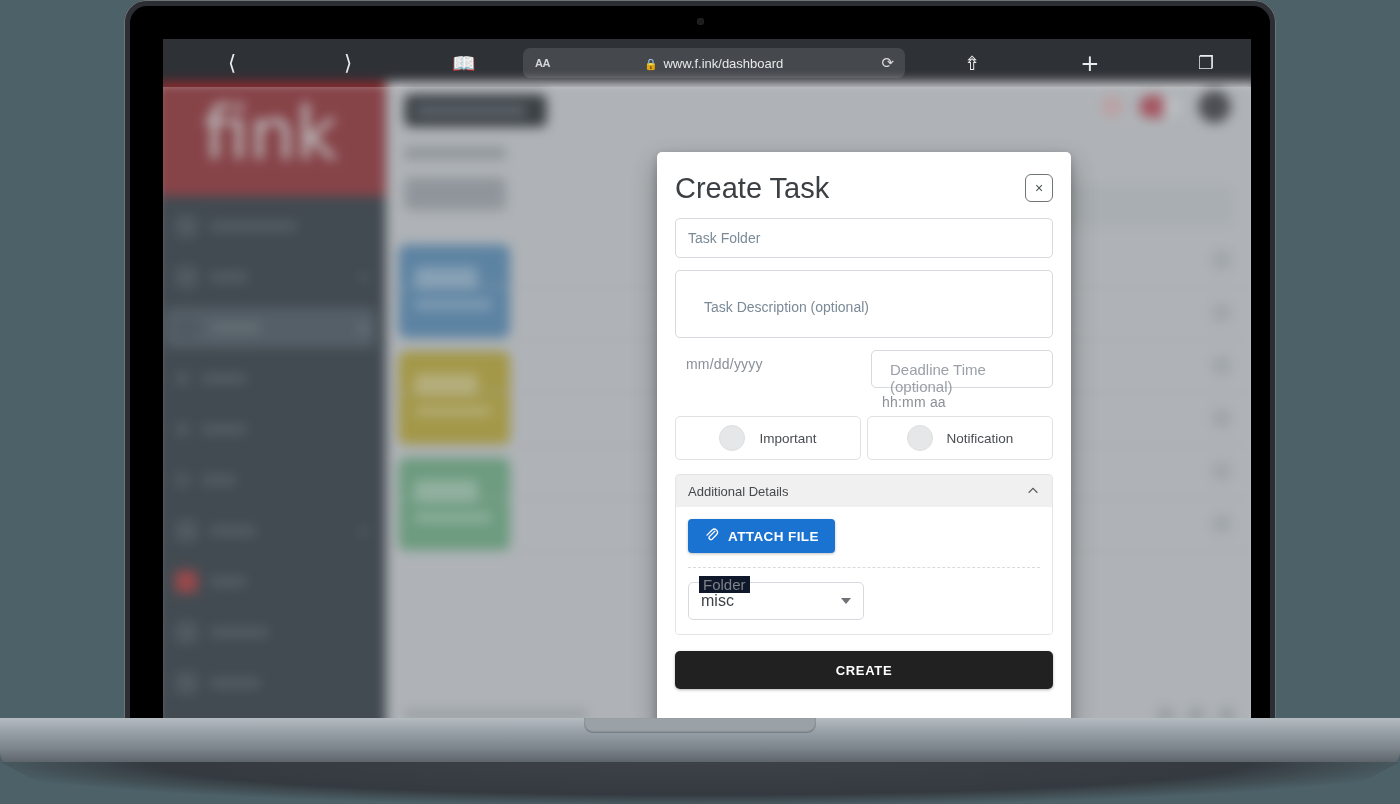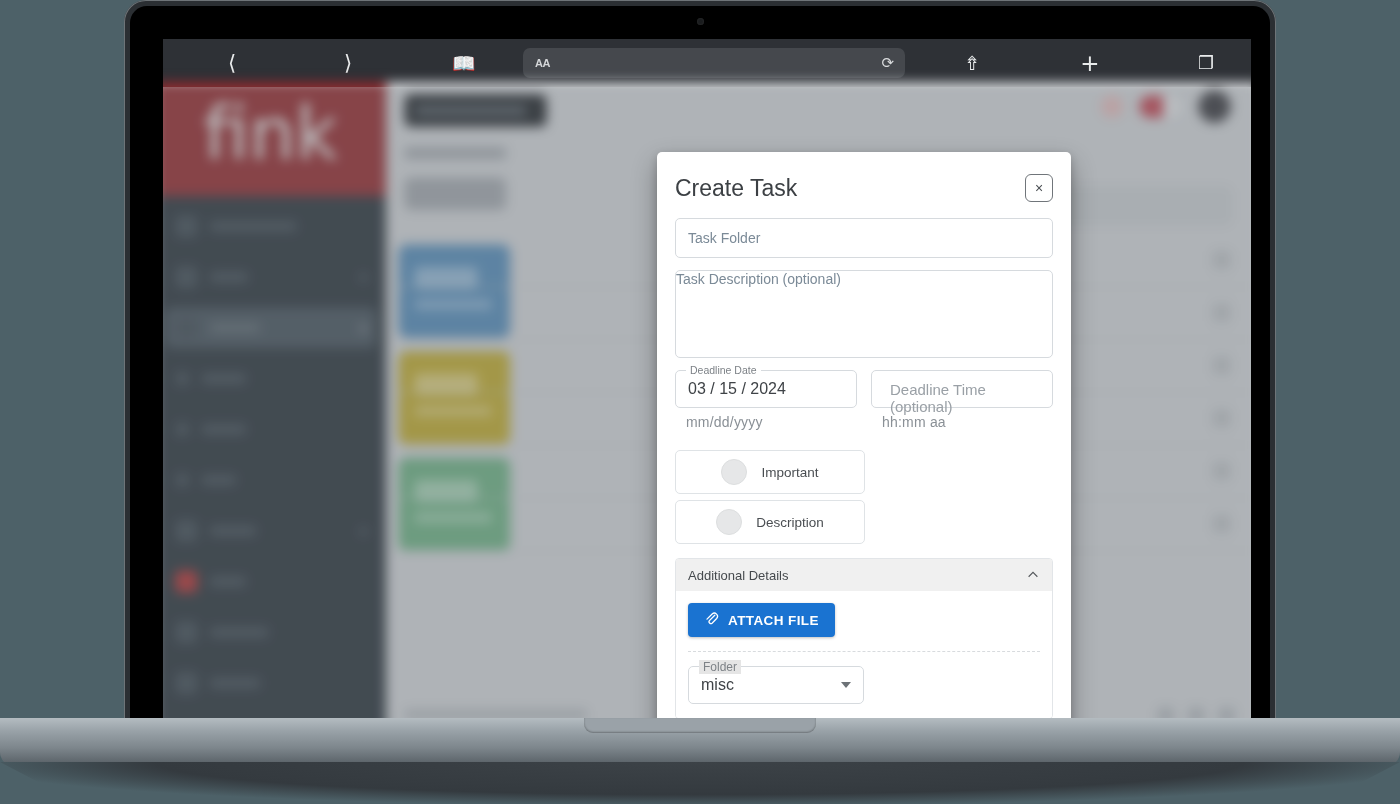--- a/index.html
+++ b/index.html
@@ -126,61 +126,61 @@
 
   
   #modal {
     position:absolute; left: 494px; top: 113px; width: 414px; height: 584px;
     background:#fff; border-radius: 5px;
     box-shadow: 0 11px 26px rgba(0,0,0,.32), 0 3px 8px rgba(0,0,0,.18);
     padding: 0 18px;
   }
   #modal-head { height: 66px; display:flex; align-items:center; justify-content:space-between;
                 padding-top: 6px; }
-  #modal-title { font-size: 23px; color:#3c4044; }
+  #modal-title { font-size: 29px; color:#3c4044; }
   #close-btn { width:28px; height:28px; border:1px solid #70757a; border-radius:6px;
                background:#fff; display:flex; align-items:center; justify-content:center;
                font-size:14px; color:#4a4e52; cursor:pointer; }
 
   .tf { width: 100%; border:1px solid #d6dade; border-radius:5px; background:#fff;
         font-size: 14px; color:#7b8a97; font-family:"Liberation Sans", sans-serif; }
   #task-title { height: 40px; padding: 0 12px; line-height: 38px; margin-bottom: 12px; }
-  #task-desc  { height: 88px; padding: 0; }
+  #task-desc  { height: 68px; padding: 28px; }
 
   #dt-row { display:flex; gap: 14px; margin-top: 12px; }
   .dtwrap { width: 192px; }
   .out { position:relative; height: 38px; border:1px solid #d6dade; border-radius:5px;
          background:#fff; }
   .out .lbl { position:absolute; left: 10px; top: -7px; background:#fff; padding: 0 4px;
               font-size: 10.5px; color:#7d8287; }
   .out .val { position:absolute; left: 12px; top: 9px; font-size: 16px; color:#3f4347; }
   .out .ph  { position:absolute; left: 18px; top: 10px; font-size: 15px; color:#9aa0a6; }
   .helper { font-size: 14px; color:#8a9096; margin-top: 6px; margin-left: 11px; letter-spacing:.2px; }
 
-  #toggle-row { display:flex; gap: 6px; margin-top: 20px; flex-direction: column; }
+  #toggle-row { display:flex; gap: 6px; margin-top: 6px; }
   .togbox { width: 190px; height: 44px; border:1px solid #dfe3e6; border-radius:5px;
             display:flex; align-items:center; justify-content:center; gap: 14px; cursor:pointer; }
   .knob { width: 26px; height: 26px; border-radius:50%; background:#e6e7e8; border:1px solid #dcdedf; }
   .toglbl { font-size: 13.5px; color:#4a4e52; }
 
   #details { margin-top: 14px; border:1px solid #e2e5e8; border-radius:4px; overflow:hidden; }
   #details-head { height: 32px; background:#f0f0f0; display:flex; align-items:center;
                   justify-content:space-between; padding: 0 12px; cursor:pointer; }
   #details-head span.t { font-size: 13px; color:#45494d; }
   #details-body { padding: 12px 12px 14px 12px; background:#fff; }
   #attach-btn { height: 34px; background:#1a73d1; color:#fff; border-radius:4px;
                 display:inline-flex; align-items:center; gap: 9px; padding: 0 16px;
                 font-size: 13.5px; font-weight:700; letter-spacing:.4px; cursor:pointer;
                 box-shadow:0 1px 3px rgba(0,0,0,.25); }
   #divider { border-top:1px dashed #d8dbde; margin: 14px 0 14px 0; }
   #sel-row { display:flex; gap: 14px; }
   .sel { position:relative; height: 38px; border:1px solid #d6dade; border-radius:5px;
          width: 176px; background:#fff; cursor:pointer; }
-  .sel .lbl { position:absolute; left: 10px; top: -7px; background:#e5e5e5; padding: 0 4px;
-              font-size: 12px; color:#7d8287; }
+  .sel .lbl { position:absolute; left: 10px; top: -7px; background:#0f172a; padding: 0 4px;
+              font-size: 15px; color:#7d8287; }
   .sel .val { position:absolute; left: 12px; top: 9px; font-size: 16px; color:#3f4347; }
   .sel .ph  { position:absolute; left: 12px; top: 9px; font-size: 16px; color:#9aa0a6; }
   .caret { position:absolute; right: 12px; top: 15px; width:0; height:0;
            border-left:5px solid transparent; border-right:5px solid transparent;
            border-top:6px solid #6d7277; }
   .chev { width: 14px; height: 14px; }
 
   #create-btn { margin-top: 16px; height: 38px; background:#212121; color:#fff;
                 border-radius:5px; display:flex; align-items:center; justify-content:center;
                 font-size: 13px; font-weight:700; letter-spacing:.7px; cursor:pointer;
@@ -195,20 +195,23 @@
 
     <div id="screen">
 
       <div id="chrome">
         <div class="cbtn" id="nav-back">⟨</div>
         <div class="cbtn" id="nav-fwd">⟩</div>
         <div class="cbtn" id="book">📖</div>
 
         <div id="urlbar">
           <span id="aa">AA</span>
+          <span id="urltext">
+            <span id="lock">🔒</span><span>www.f.ink/dashboard</span>
+          </span>
           <span id="reload">⟳</span>
         </div>
 
         <div class="cbtn" id="share">⇮</div>
         <div class="cbtn" id="plus">+</div>
         <div class="cbtn" id="tabs">❐</div>
       </div>
 
       <div id="page">
 
@@ -323,42 +326,38 @@
           <div id="modal-title">Create Task</div>
           <div id="close-btn">×</div>
         </div>
 
         <div class="tf" id="task-title">Task Folder</div>
 
         <div class="tf" id="task-desc">Task Description (optional)</div>
 
         <div id="dt-row">
           <div class="dtwrap">
-            <div class="out">
-              <span class="lbl">Deadline Date</span>
-              <span class="val">03 / 15 / 2024</span>
-            </div>
             <div class="helper">mm/dd/yyyy</div>
           </div>
           <div class="dtwrap">
             <div class="out">
               <span class="ph">Deadline Time (optional)</span>
             </div>
             <div class="helper">hh:mm aa</div>
           </div>
         </div>
 
         <div id="toggle-row">
           <div class="togbox">
             <div class="knob"></div>
             <div class="toglbl">Important</div>
           </div>
           <div class="togbox">
             <div class="knob"></div>
-            <div class="toglbl">Description</div>
+            <div class="toglbl">Notification</div>
           </div>
         </div>
 
         <div id="details">
           <div id="details-head">
             <span class="t">Additional Details</span>
             <span class="chev">
               <svg class="chev" viewBox="0 0 16 16" aria-hidden="true">
                 <path d="M3 10 L8 5 L13 10" fill="none" stroke="#55595d" stroke-width="1.3"></path>
               </svg>

